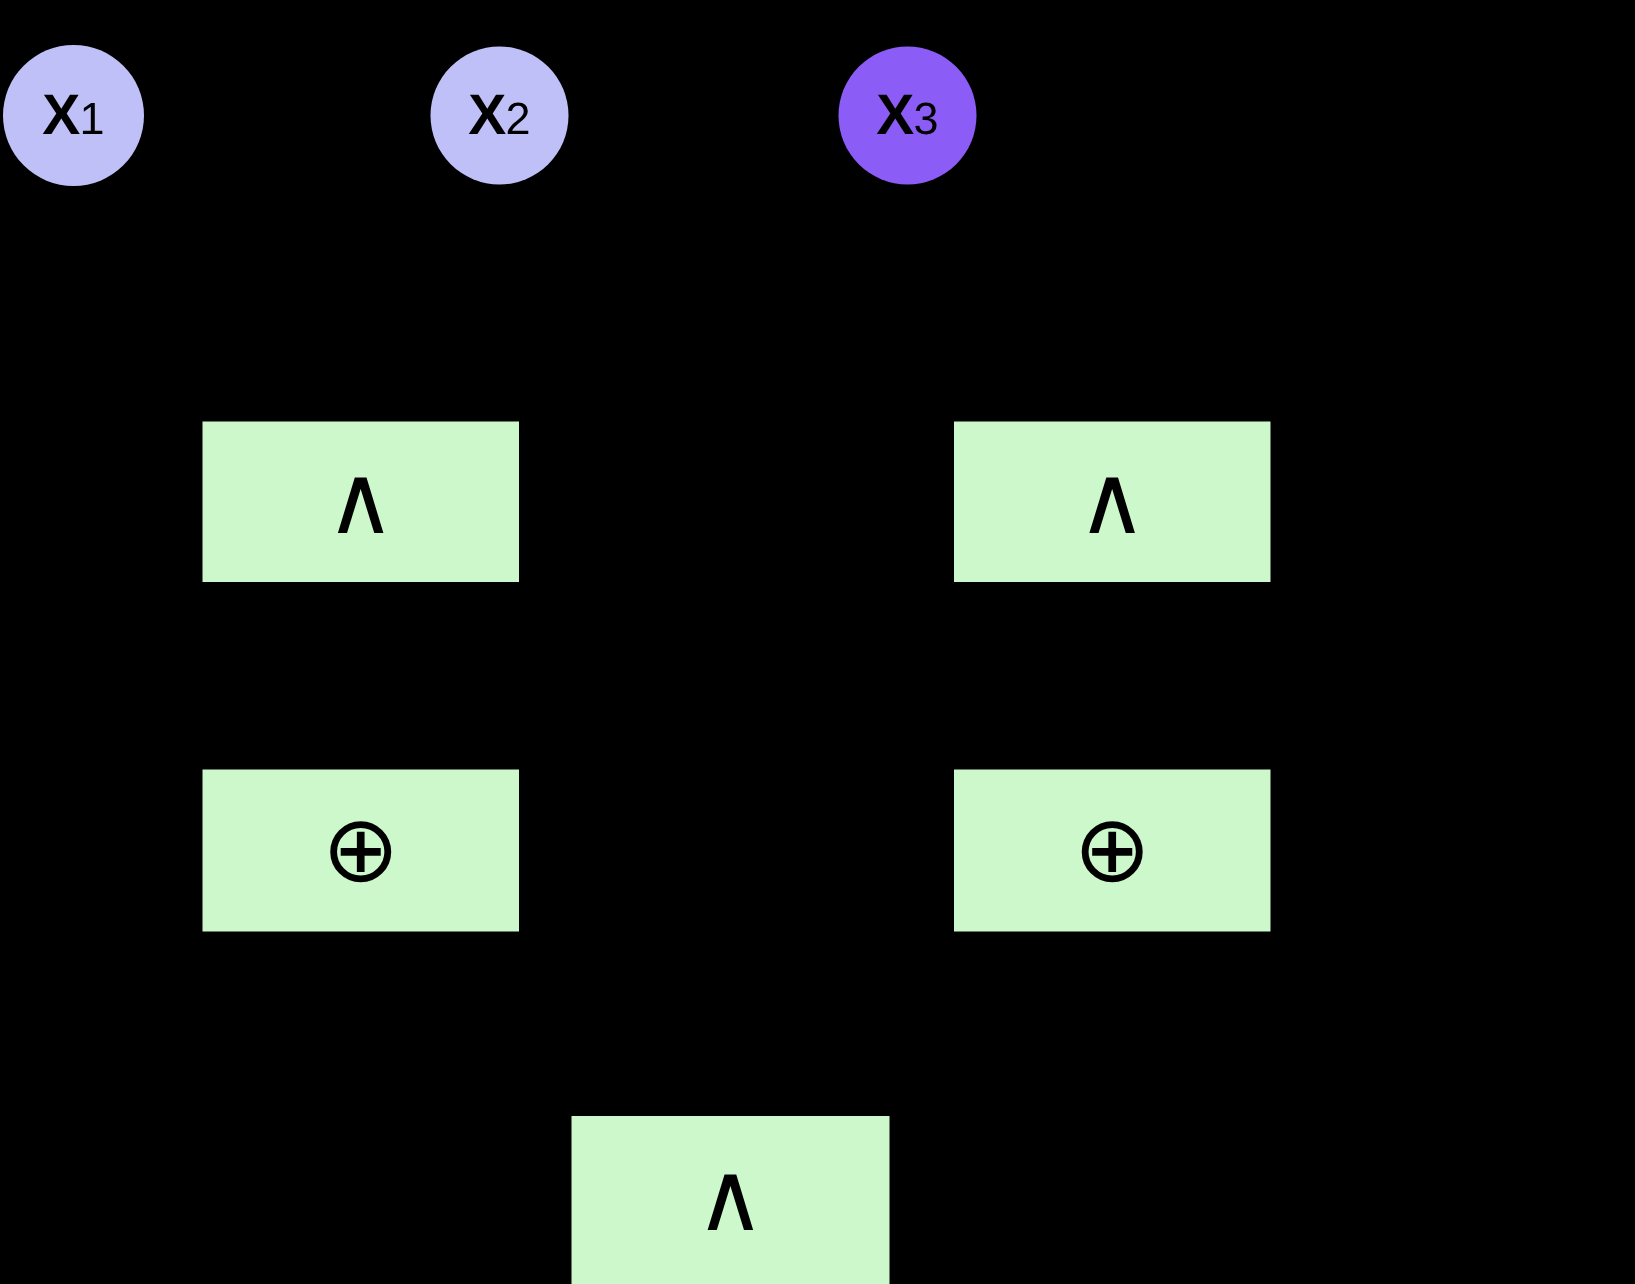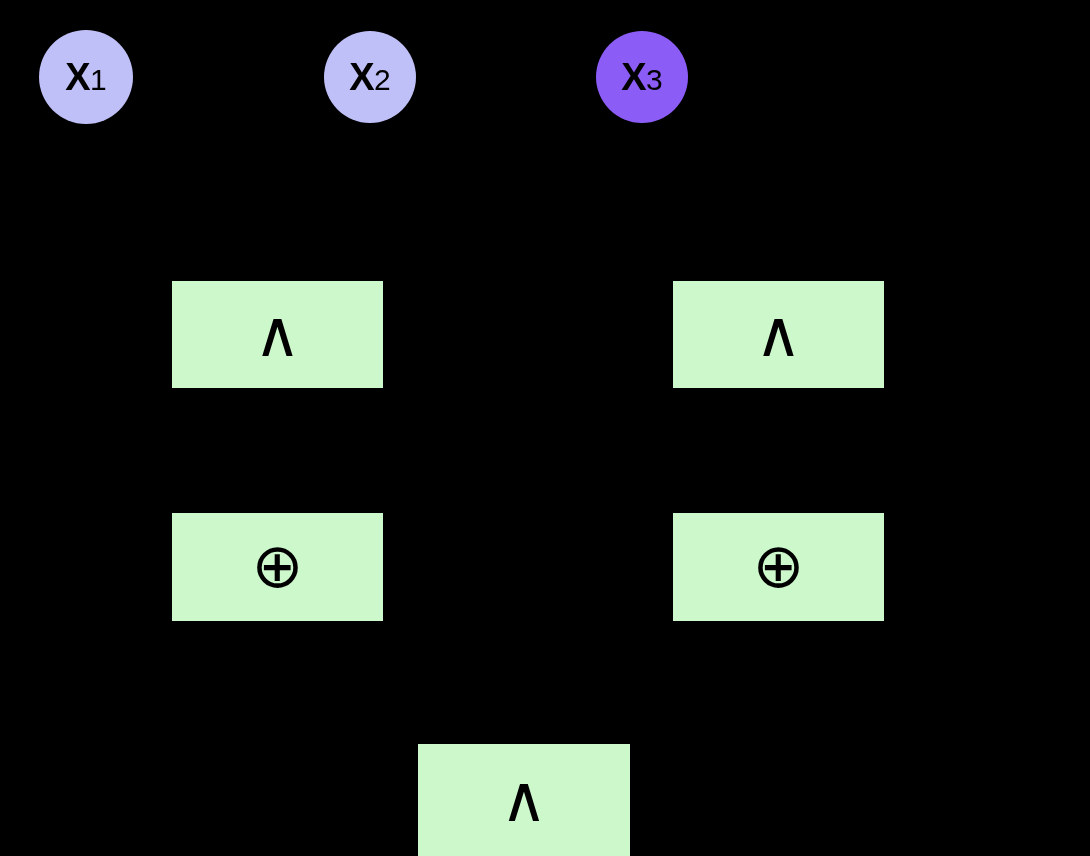--- a/index.html
+++ b/index.html
@@ -10,21 +10,20 @@
   }
   body {
     font-family: "Liberation Sans", sans-serif;
   }
   #canvas {
     position: relative;
     width: 868px;
     height: 856px;
     background: #000000;
     overflow: hidden;
-    margin-left: 37px;
   }
   #edge-layer {
     position: absolute;
     left: 0;
     top: 0;
     width: 1090px;
     height: 856px;
     pointer-events: none;
   }
   .node-circle {

